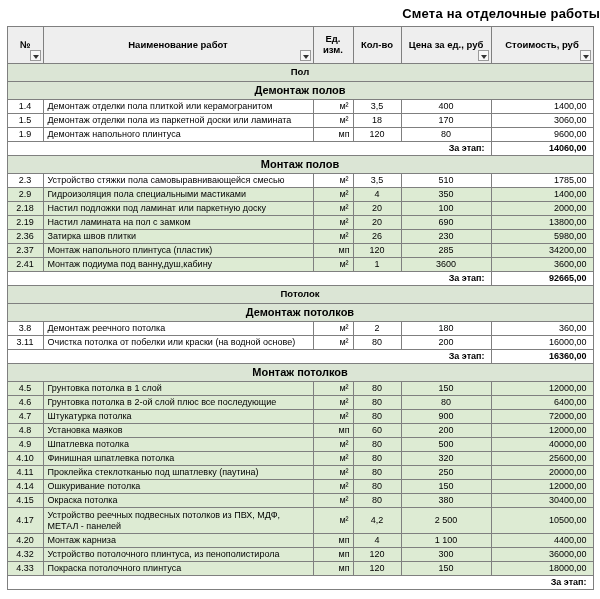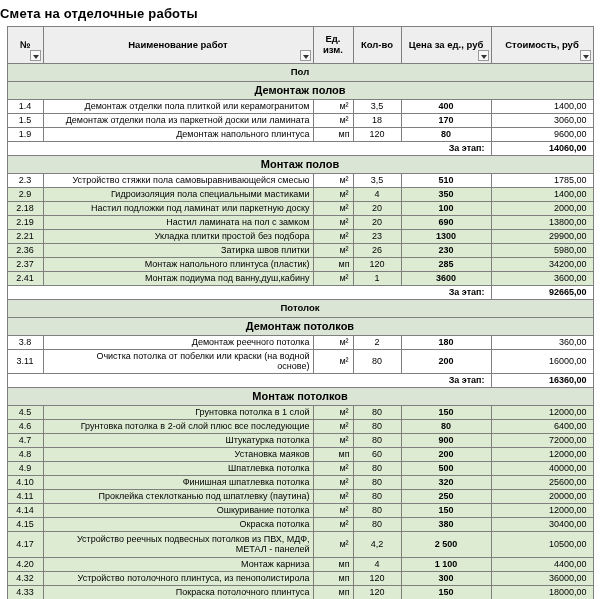--- a/index.html
+++ b/index.html
@@ -6,21 +6,21 @@
   body{
     width:600px;height:599px;
     background:#ffffff;
     font-family:"Liberation Sans", sans-serif;
     font-size:9px;
     color:#000;
     overflow:hidden;
   }
   .doc{width:600px;height:599px;position:relative;}
   .title{
-    text-align:left;
+    text-align:right;
     font-size:13px;
     font-weight:bold;
     padding:6px 0 5px 0;
     letter-spacing:0.2px;
   }
   table{
     border-collapse:collapse;
     width:586px;
     margin:0 auto;
     table-layout:fixed;
@@ -69,24 +69,24 @@
     height:15px;
   }
   .sub{
     background:#dbe5d5;
     text-align:center;
     font-weight:bold;
     font-size:11px;
     height:15px;
   }
   td.num{ text-align:center; font-size:9px;}
-  td.name{ text-align:right; font-size:9px; padding-left:20px;}
+  td.name{ text-align:left; font-size:9px; padding-left:4px;}
   td.unit{ text-align:center; font-size:9px;padding-left:25px;}
   td.qty{ text-align:center; font-size:9px;margin-top:48px;}
-  td.price{ text-align:center; font-size:9px;font-weight:bold;}
+  td.price{ text-align:center; font-size:9px;}
   td.sum{ text-align:right; font-size:9px; padding-right:6px;}
   tr.row{height:14px;}
   tr.green td{background:#ddebd3;}
   tr.white td{background:#ffffff;}
   tr.tall{height:26px;}
   .total-label{
     text-align:right;
     font-weight:bold;
     padding-right:6px;
     background:#ffffff;
@@ -203,28 +203,20 @@
         </tr>
         <tr class="row green">
           <td class="num">2.19</td>
           <td class="name">Настил ламината на пол с замком</td>
           <td class="unit">м²</td>
           <td class="qty">20</td>
           <td class="price">690</td>
           <td class="sum">13800,00</td>
         </tr>
         <tr class="row green">
-          <td class="num">2.21</td>
-          <td class="name">Укладка плитки простой без подбора</td>
-          <td class="unit">м²</td>
-          <td class="qty">23</td>
-          <td class="price">1300</td>
-          <td class="sum">29900,00</td>
-        </tr>
-        <tr class="row green">
           <td class="num">2.36</td>
           <td class="name">Затирка швов плитки</td>
           <td class="unit">м²</td>
           <td class="qty">26</td>
           <td class="price">230</td>
           <td class="sum">5980,00</td>
         </tr>
         <tr class="row green">
           <td class="num">2.37</td>
           <td class="name">Монтаж напольного плинтуса (пластик)</td>

